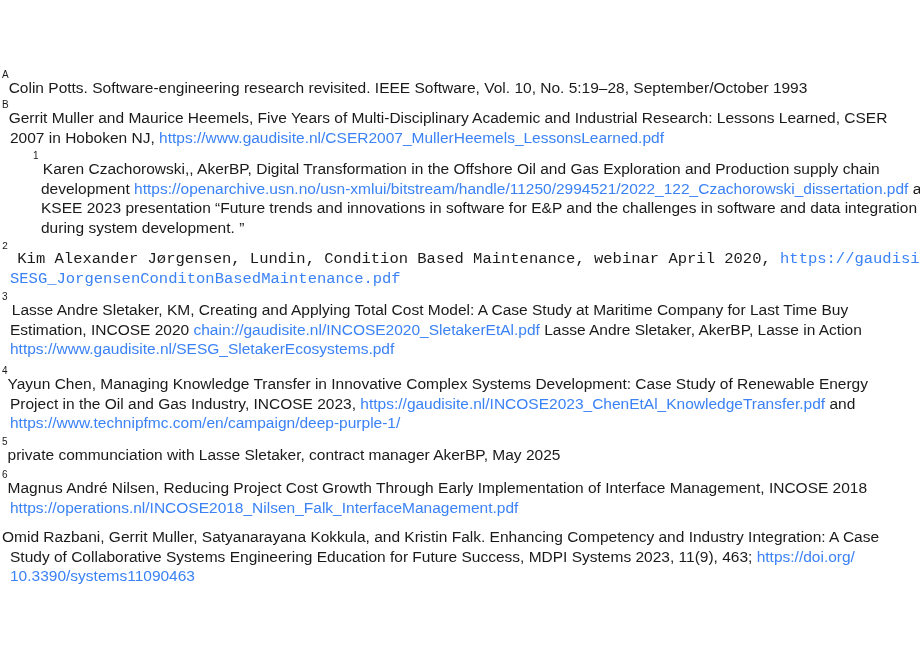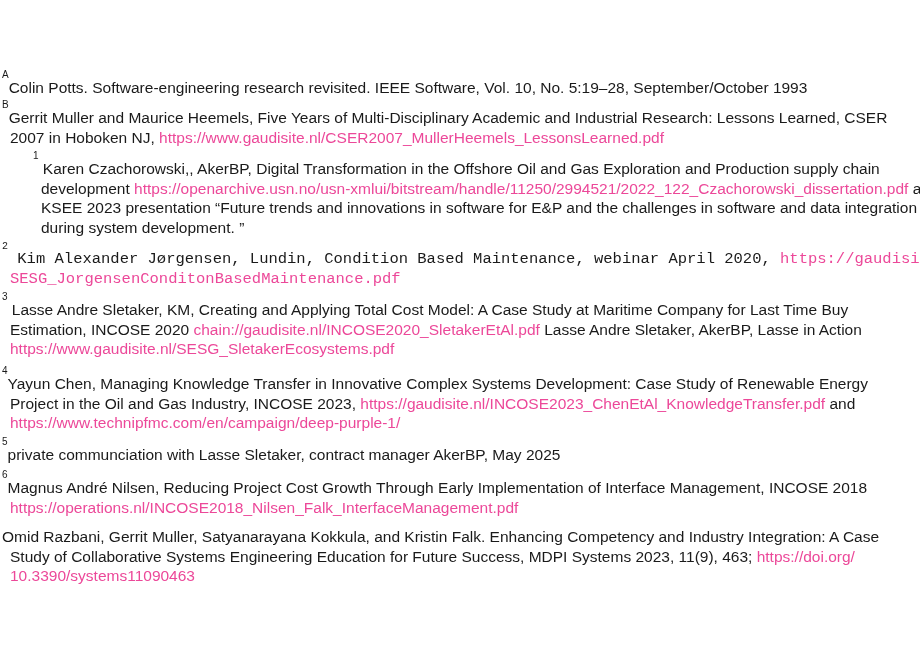--- a/index.html
+++ b/index.html
@@ -2,21 +2,21 @@
 <html><head>
   <meta charset="utf-8">
   <style>
     html, body { margin:0; padding:0; background:#ffffff; }
     body { width:920px; height:660px; position:relative; overflow:hidden;
       font-family:"Liberation Sans", sans-serif; font-size:15.5px; color:#1a1a1a; }
     .ref { position:absolute; left:2px; width:918px; line-height:19.5px; }
     .ref .line { white-space:nowrap; display:block; }
     .ref .cont { padding-left:8px; }
     sup { font-size:10px; vertical-align:top; position:relative; top:-3px; line-height:0; }
-    a { color:#ec4899; text-decoration:none; }
+    a { color:#3b82f6; text-decoration:none; }
   </style>
 </head>
 <body>
 
 <div id="doc">
     <div class="ref" style="top: 78px;">
       <span class="line"><sup>A</sup><span>Colin Potts. Software-engineering research revisited. IEEE Software, Vol. 10, No. 5:19–28, September/October 1993</span></span>
     </div>
     <div class="ref" style="top: 108px;">
       <span class="line"><sup>B</sup><span>Gerrit Muller and Maurice Heemels, Five Years of Multi-Disciplinary Academic and Industrial Research: Lessons Learned, CSER</span></span>

